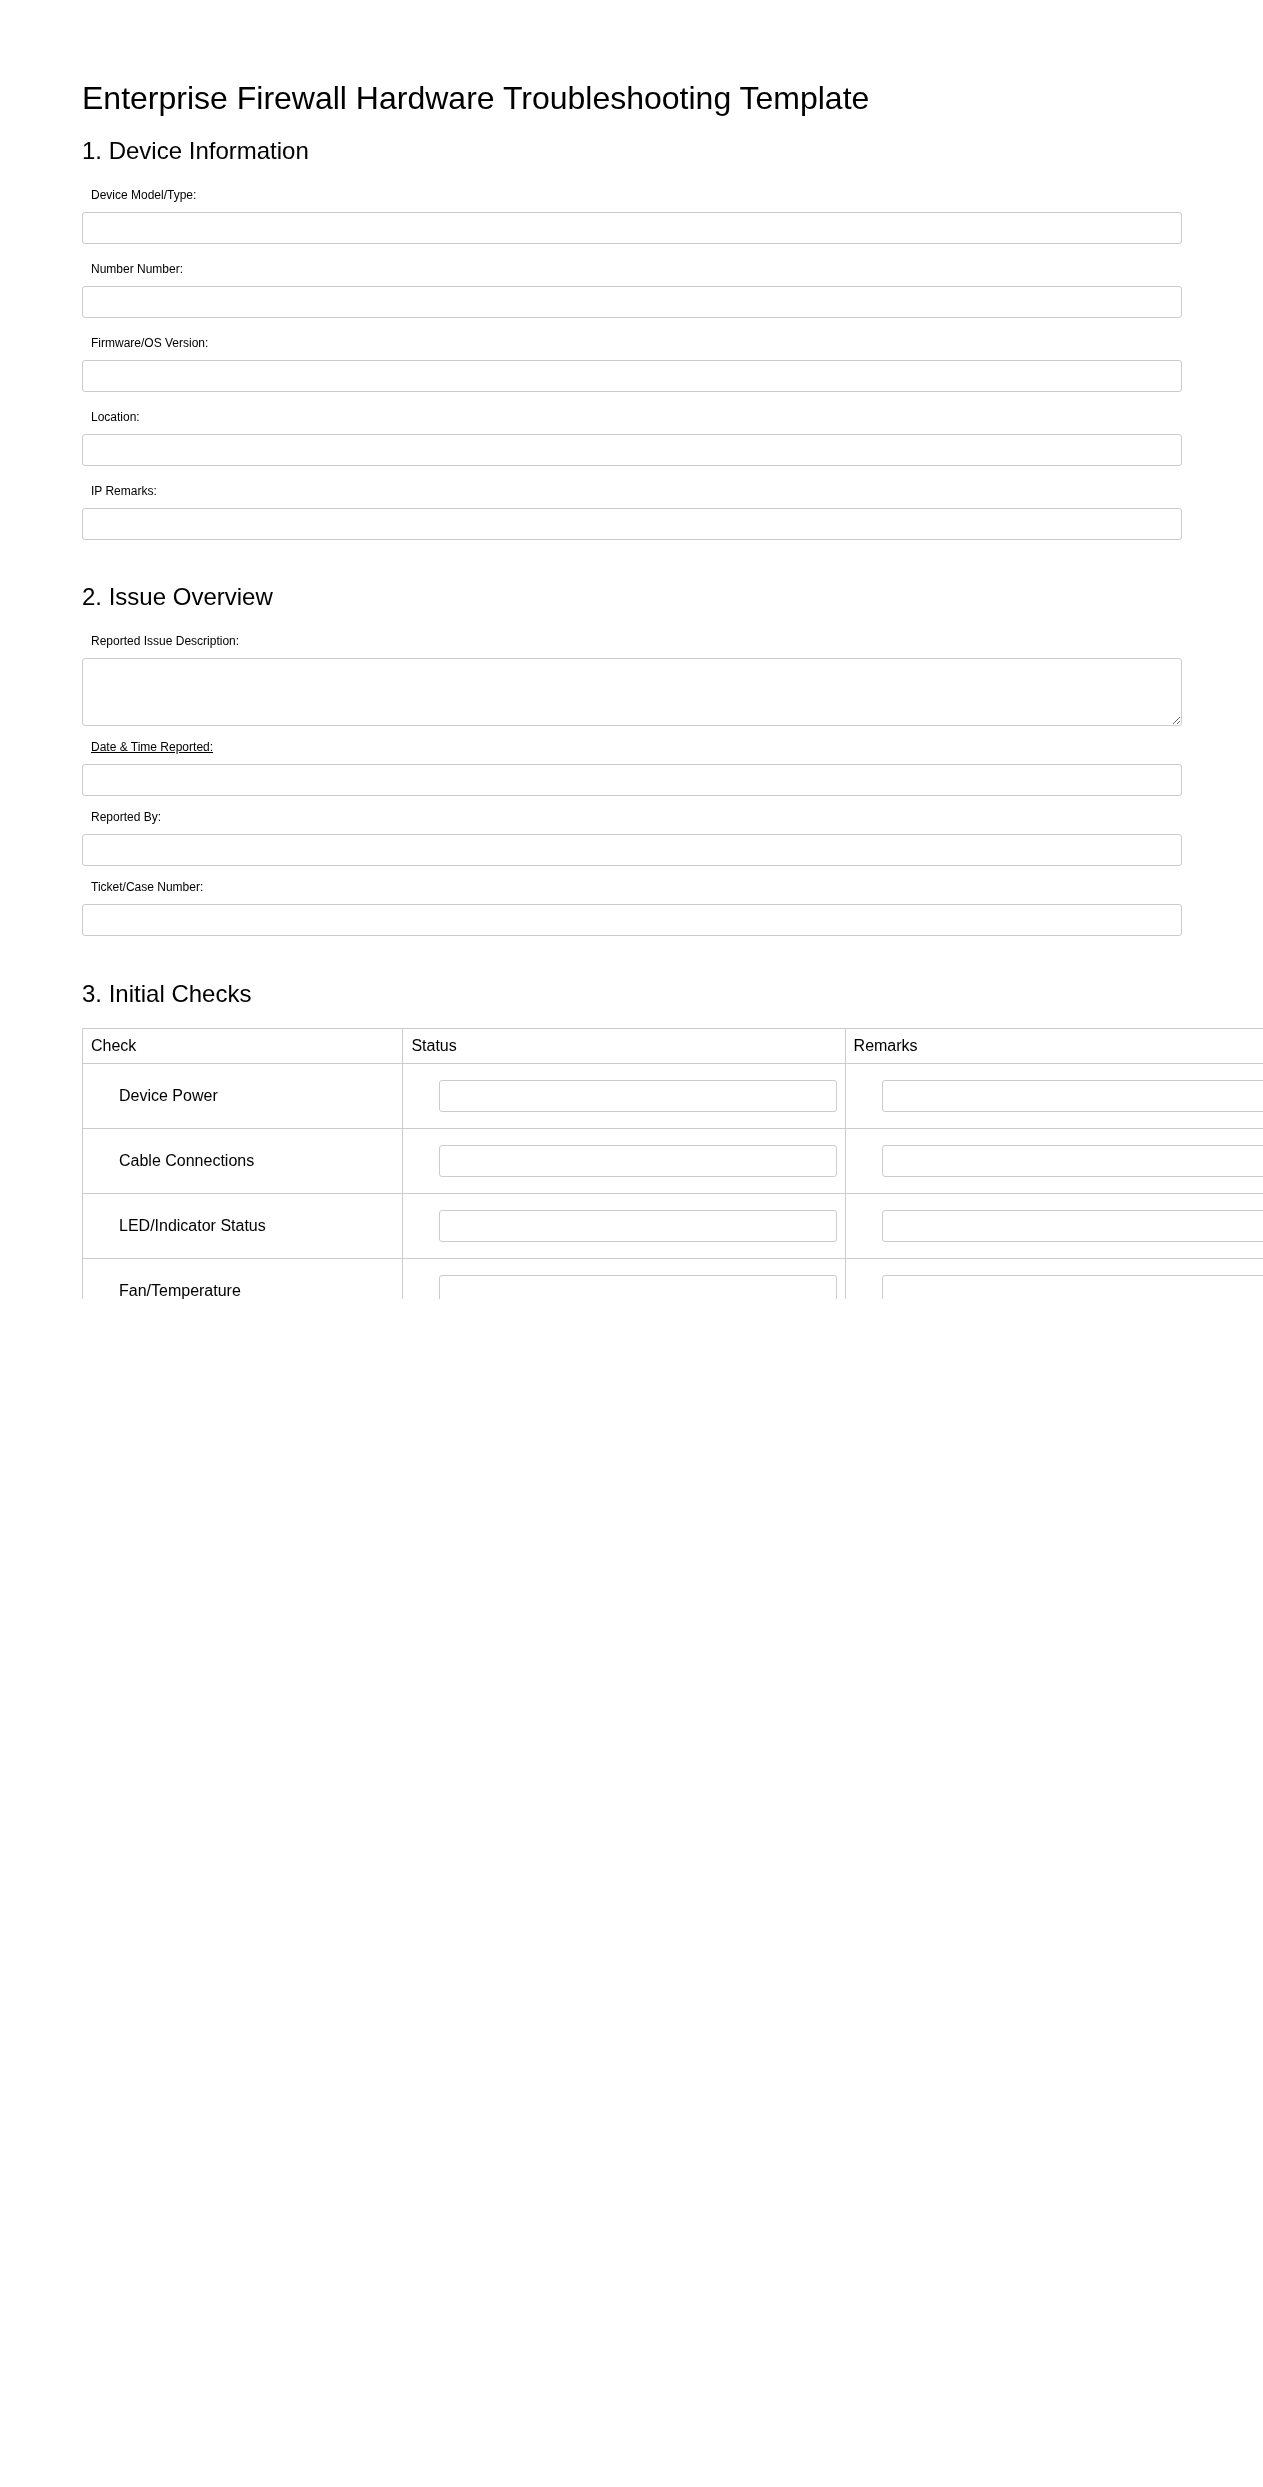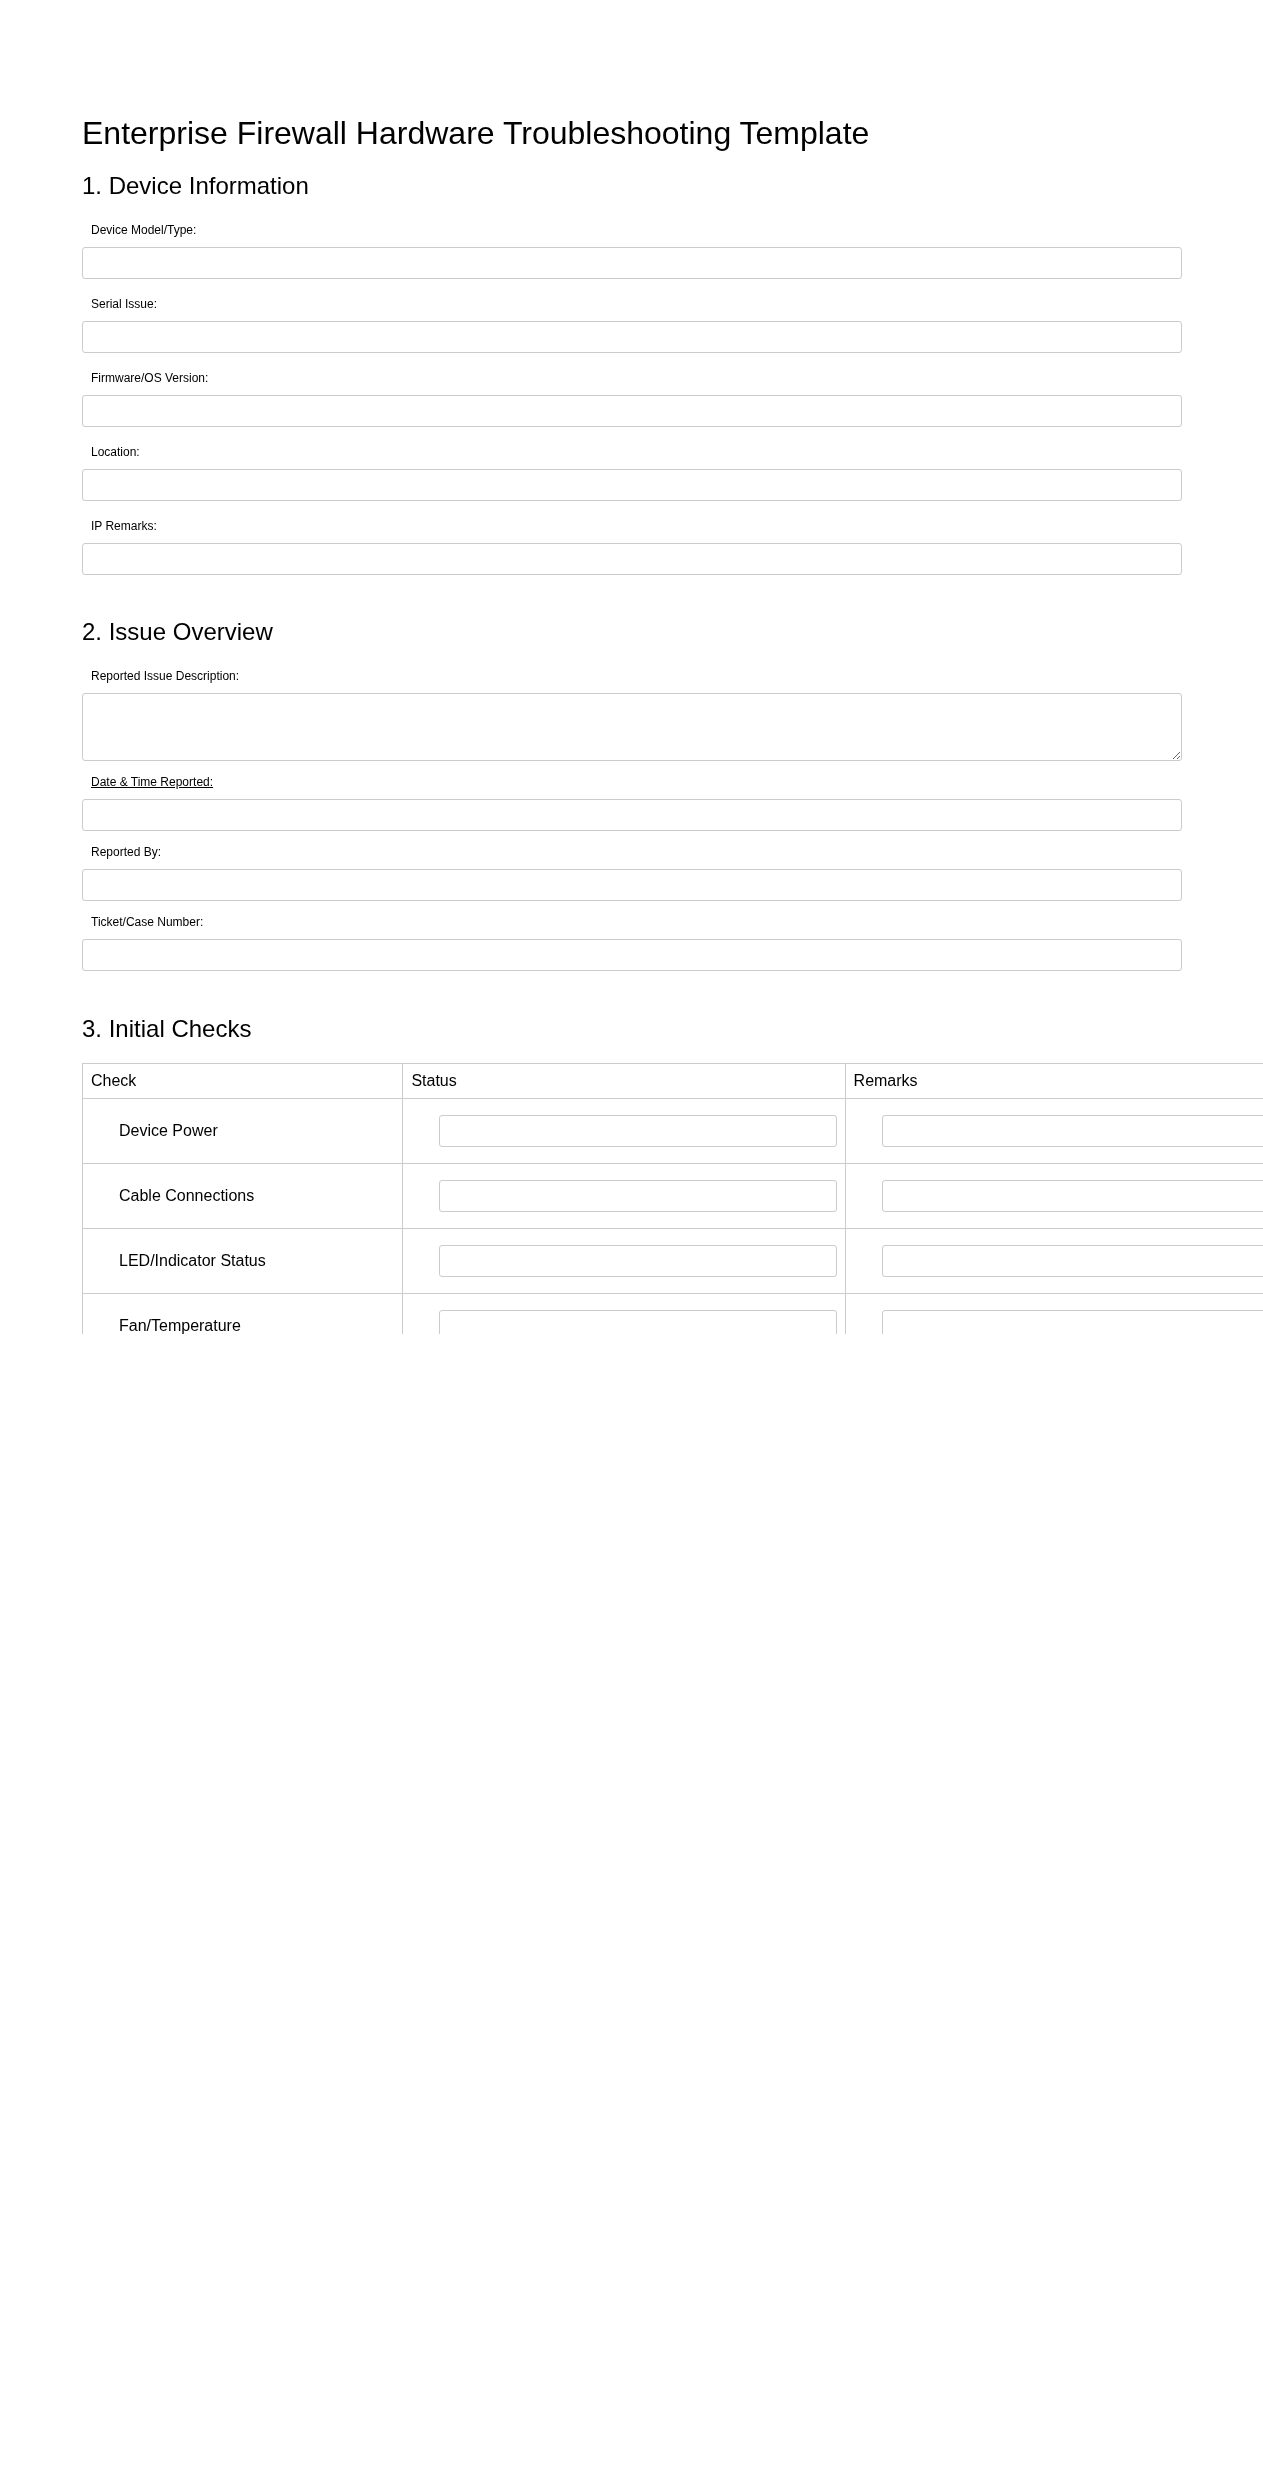--- a/index.html
+++ b/index.html
@@ -16,21 +16,20 @@
     overflow: hidden;
   }
   .viewport {
     position: absolute;
     left: 0;
     top: 0;
     width: 1263px;
     height: 1299px;
     overflow: hidden;
     background: #ffffff;
-    margin-top: 35px;
   }
   .container {
     position: absolute;
     left: 82px;
     top: 0;
     width: 1100px;
   }
   h1 {
     font-size: 32px;
     font-weight: normal;
@@ -123,21 +122,21 @@
 <div class="viewport">
   <div class="container">
 
     <h1>Enterprise Firewall Hardware Troubleshooting Template</h1>
 
     <h2 style="top:137px;">1. Device Information</h2>
 
     <label class="label" style="top:186px;" for="f-model">Device Model/Type:</label>
     <input class="field" id="f-model" type="text" style="top: 212px;" value="">
 
-    <label class="label" style="top:260px;" for="f-serial">Serial Issue:</label>
+    <label class="label" style="top:260px;" for="f-serial">Number Number:</label>
     <input class="field" id="f-serial" type="text" style="top: 286px;" value="">
 
     <label class="label" style="top:334px;" for="f-firmware">Firmware/OS Version:</label>
     <input class="field" id="f-firmware" type="text" style="top: 360px;" value="">
 
     <label class="label" style="top:408px;" for="f-location">Location:</label>
     <input class="field" id="f-location" type="text" style="top: 434px;" value="">
 
     <label class="label" style="top:482px;" for="f-ip">IP Remarks:</label>
     <input class="field" id="f-ip" type="text" style="top: 508px;" value="">

